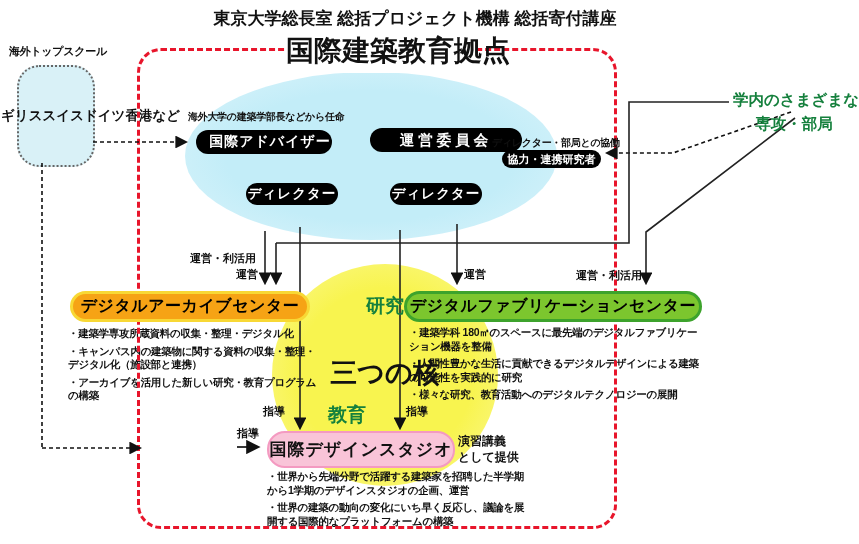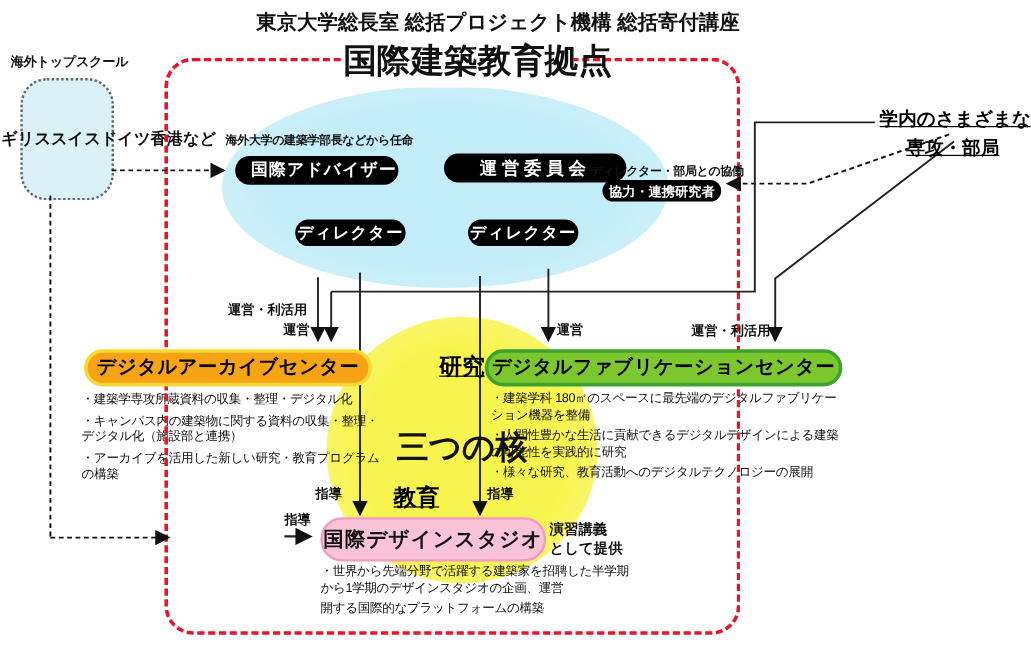--- a/index.html
+++ b/index.html
@@ -15,35 +15,35 @@
   #yellow-ellipse{left:272px;top:264px;width:226px;height:222px;
     background:radial-gradient(ellipse at center,#f8f44f 55%,#faf77e 85%,#fcfaa8 100%);}
   
   #red-frame{left:137px;top:48px;width:480px;height:481px;border:3px dashed #e8152b;
     border-radius:24px;z-index:2;box-sizing:border-box;}
   
   #lines{left:0;top:0;width:859px;height:544px;z-index:3;pointer-events:none;}
   
   .t{white-space:nowrap;z-index:4;}
   .bold{font-weight:bold;}
-  .red{color:#000000;text-decoration:underline;}
+  .red{color:#15803d;}
   
   .pill{background:#000;color:#fff;font-weight:bold;text-align:center;
     border-radius:14px;z-index:4;display:flex;align-items:center;justify-content:center;
     letter-spacing:1px;}
   
   .cbox{border-radius:17px;z-index:4;display:flex;align-items:center;justify-content:center;
     font-weight:bold;font-size:16px;color:#000;box-sizing:border-box;letter-spacing:0.5px;}
   #archive-box{left:70px;top:291px;width:240px;height:31px;background:#f6a315;border:3px solid #f8d835;}
   #fab-box{left:404px;top:291px;width:298px;height:31px;background:#7cc62e;border:3px solid #3da32c;}
   #studio-box{left:267px;top:431px;width:184px;height:33px;background:#f9c4d8;border:2px solid #f49ac1;
     border-radius:18px;z-index:4;display:flex;align-items:center;justify-content:center;
     font-weight:bold;font-size:17px;letter-spacing:1px;}
   
-  .bullets{z-index:1;font-size:10.5px;line-height:13.5px;font-weight:normal;color:#111;letter-spacing:-0.3px;}
+  .bullets{z-index:1;font-size:10.5px;line-height:13.5px;font-weight:bold;color:#111;letter-spacing:-0.3px;}
   .bullets div{white-space:nowrap;}
   .gap{height:4px;}
   
   #bubble{left:17px;top:65px;width:74px;height:98px;background:#d9f1f7;
     border:2px dotted #666;border-radius:22px;z-index:1;
     display:flex;flex-direction:row;align-items:center;justify-content:center;}
   #bubble div{font-size:13.5px;font-weight:bold;line-height:18px;white-space:nowrap;}
   
   #supertitle{left:0;top:7px;width:830px;text-align:center;font-size:17px;font-weight:bold;z-index:4;}
   #main-title{left:286px;top:31px;width:192px;text-align:center;font-size:28px;font-weight:bold;
@@ -151,16 +151,17 @@
 
   <div class="abs" id="studio-box">国際デザインスタジオ</div>
   <div class="abs t bold" style="left:458px;top:433px;font-size:12px;line-height:16px;z-index:4;">
     <div>演習講義</div>
     <div>として提供</div>
   </div>
   <div class="abs bullets" style="left:267px;top:470px;">
     <div>・世界から先端分野で活躍する建築家を招聘した半学期</div>
     <div>から1学期のデザインスタジオの企画、運営</div>
     <div class="gap"></div>
+    <div>・世界の建築の動向の変化にいち早く反応し、議論を展</div>
     <div>開する国際的なプラットフォームの構築</div>
   </div>
 
 </div>
 
 </body></html>

